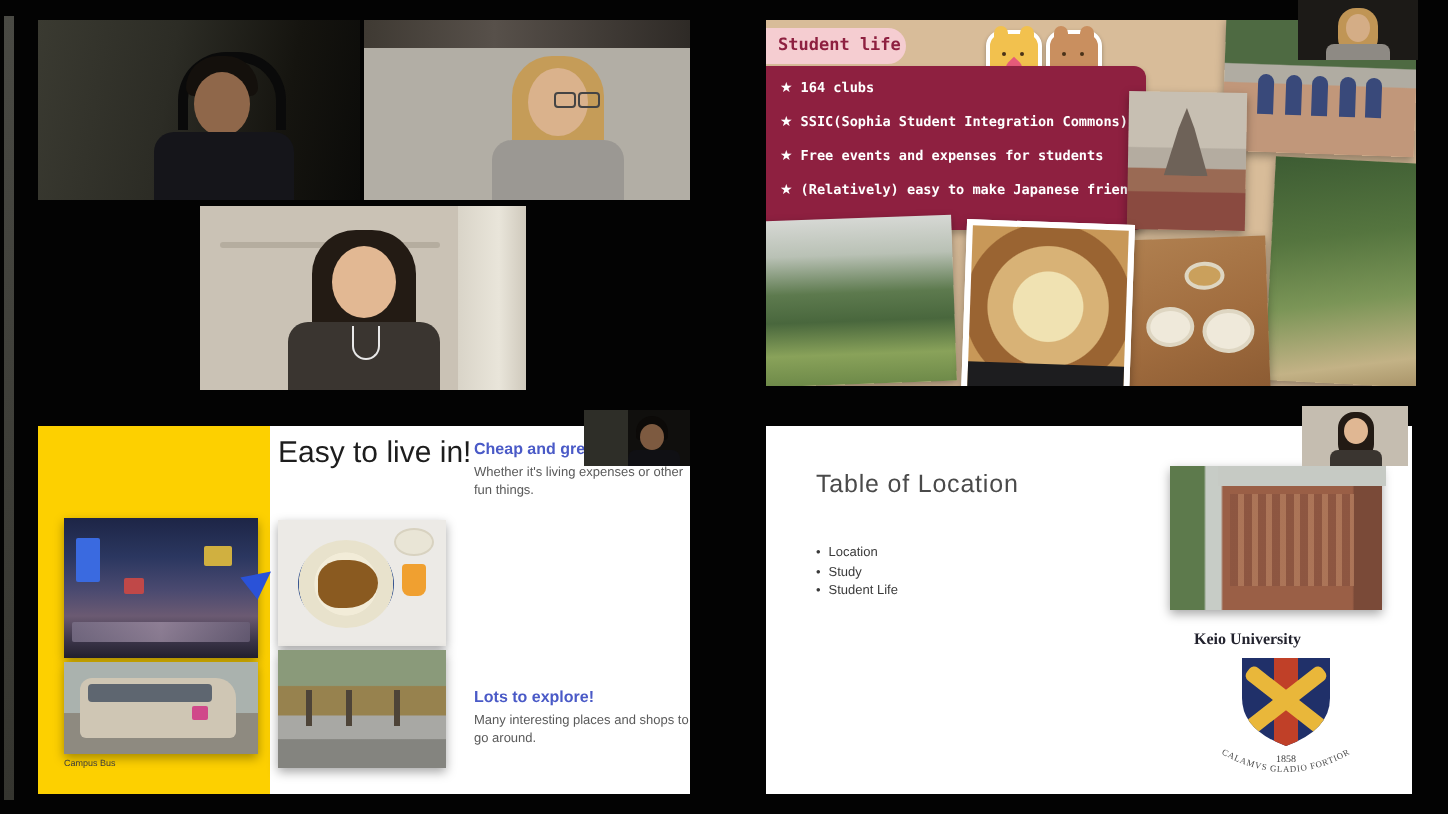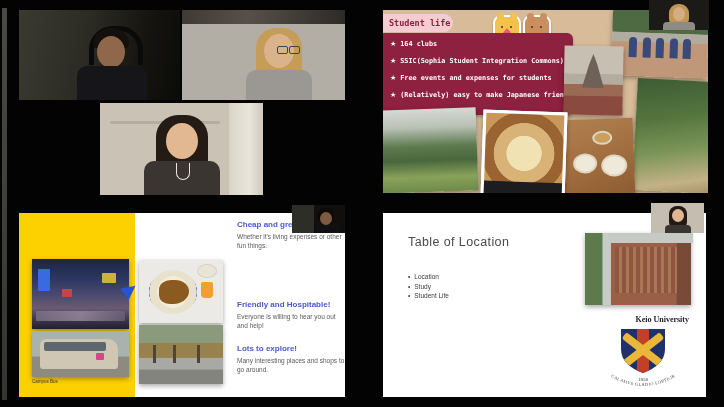--- a/index.html
+++ b/index.html
@@ -125,21 +125,21 @@
   .toc-title{left:25px;top:22px;font-size:12.5px;color:#4a4a4a;letter-spacing:.4px;}
   .toc-list{left:25px;top:60px;}
   .toc-item{display:flex;align-items:baseline;height:9.5px;}
   .toc-dot{font-size:6.5px;color:#3a3a3a;margin-right:4px;}
   .toc-label{font-size:6.5px;color:#3a3a3a;}
   .ph-building{left:202px;top:20px;width:106px;height:72px;
     background:linear-gradient(90deg,#5d7a4c 0 16%,#c7ccc6 17% 24%,#9a5f46 25% 86%,#7a4a38 87% 100%);}
   .bldg-win{position:absolute;top:14px;left:30px;width:62px;height:46px;
     background:repeating-linear-gradient(90deg,#8a5440 0 4px,#b07a5c 4px 7px);opacity:.8;}
   .bldg-sky{position:absolute;top:0;left:24px;width:84px;height:10px;background:#c6cac4;}
-  .keio-name{left:214px;top:102px;width:92px;text-align:right;
+  .keio-name{left:214px;top:102px;width:92px;text-align:left;
     font-family:"Liberation Serif",serif;font-weight:bold;font-size:8px;color:#23232e;}
   .crest{left:220px;top:112px;width:80px;height:70px;}
 
   .caption-text{font-family:"Liberation Sans",sans-serif;}
 </style>
 </head>
 <body>
 
 <div class="abs left-edge"></div>
 
@@ -250,42 +250,39 @@
     <span class="neon" style="left:30px;top:30px;width:10px;height:8px;background:#c04848;"></span>
     <span class="neon" style="left:4px;bottom:8px;width:89px;height:10px;background:linear-gradient(90deg,#7a7088,#9a8aa0 50%,#6a6078);opacity:.8;"></span>
   </div>
   <div class="abs photo ph-bus">
     <div class="bus-body"></div>
     <div class="bus-win"></div>
     <div class="bus-logo"></div>
   </div>
   <div class="abs bus-caption caption-text">Campus Bus</div>
 
+  <div class="abs easy-title">Easy to live in!</div>
 
   <div class="abs photo ph-curry">
     <div class="curry-side"></div>
     <div class="curry-plate"></div>
     <div class="curry-sauce"></div>
     <div class="curry-cup"></div>
   </div>
   <div class="abs photo ph-autumn">
     <span class="trunk" style="left:14px"></span>
       <span class="trunk" style="left:34px"></span>
     <span class="trunk" style="left:58px"></span>
   </div>
 
   <div class="abs annot-arrow"></div>
 
   <div class="abs point-block" style="top:7px">
     <div class="pt-title">Cheap and great!</div>
     <div class="pt-body">Whether it's living expenses or other fun things.</div>
-  </div>
-  <div class="abs point-block" style="top:87px">
-    <div class="pt-title">Friendly and Hospitable!</div>
-    <div class="pt-body">Everyone is willing to hear you out and help!</div>
   </div>
   <div class="abs point-block" style="top:131px">
     <div class="pt-title">Lots to explore!</div>
     <div class="pt-body">Many interesting places and shops to go around.</div>
   </div>
 </div>
 
 <div class="abs cam cam-bl">
   <div style="position:absolute;left:0;top:0;width:22px;height:28px;background:#2e2e28;"></div>
   <div class="mini-hair" style="left:26px;top:3px;width:16px;height:12px;background:#0c0a08;border-radius:8px 8px 2px 2px;"></div>

